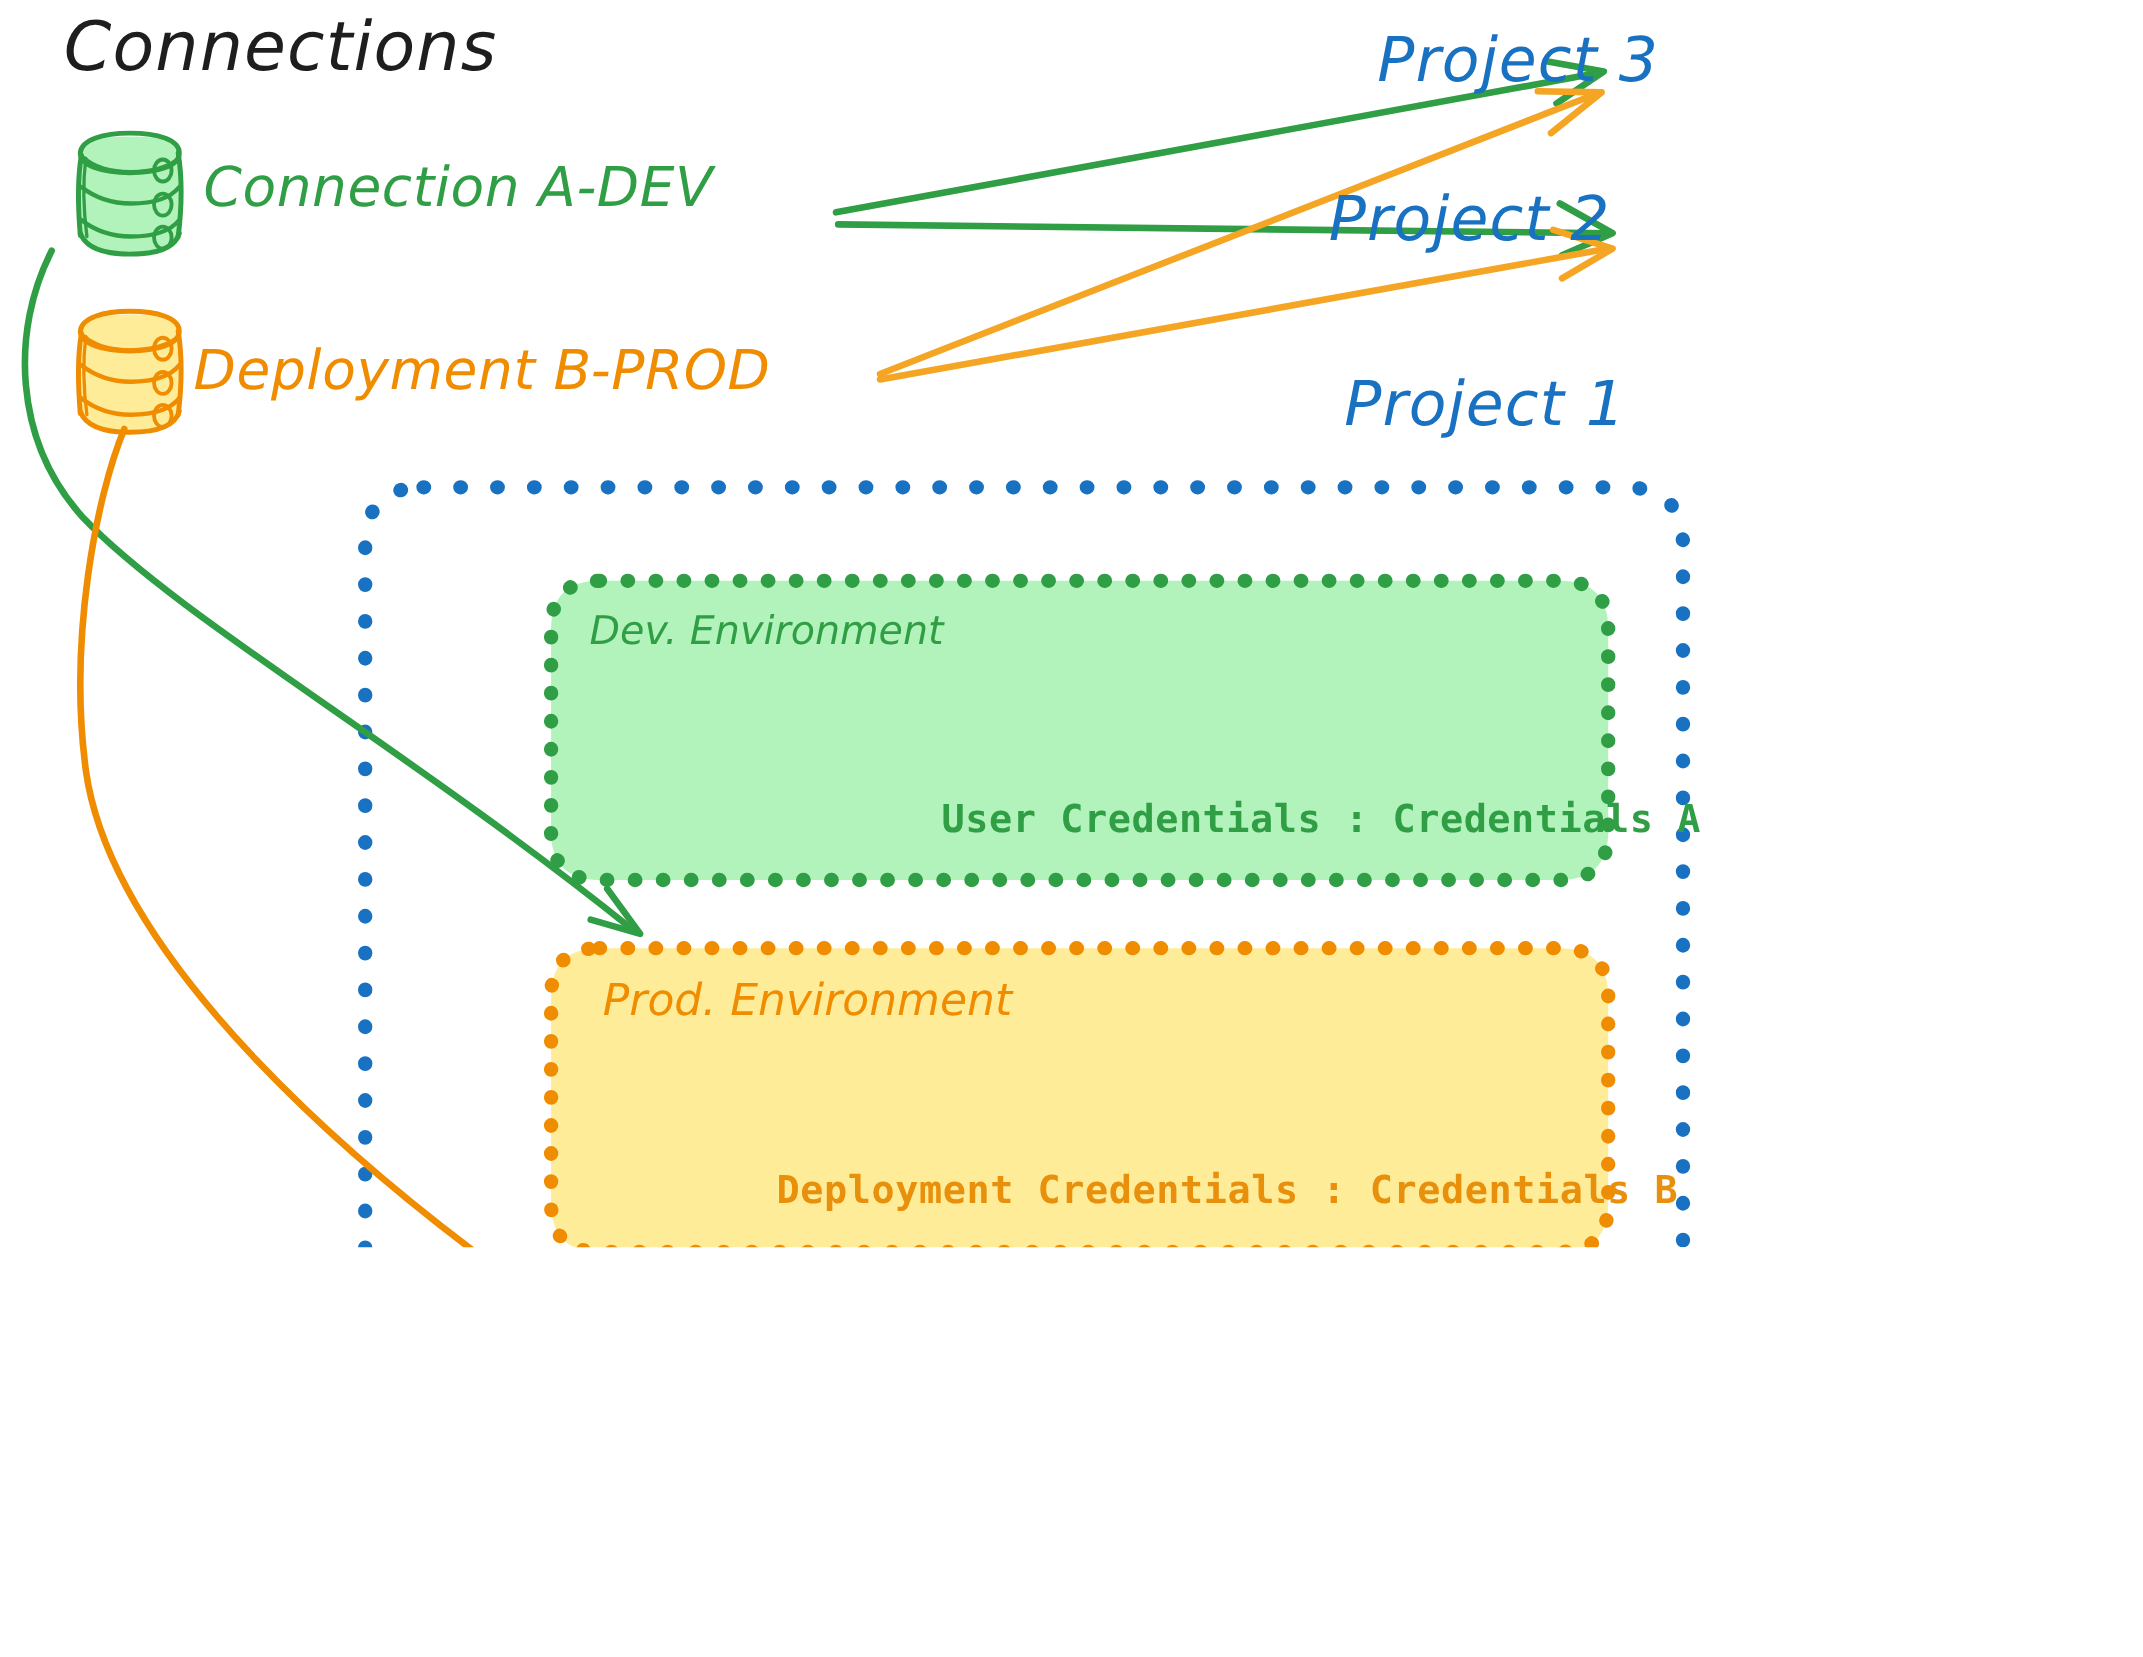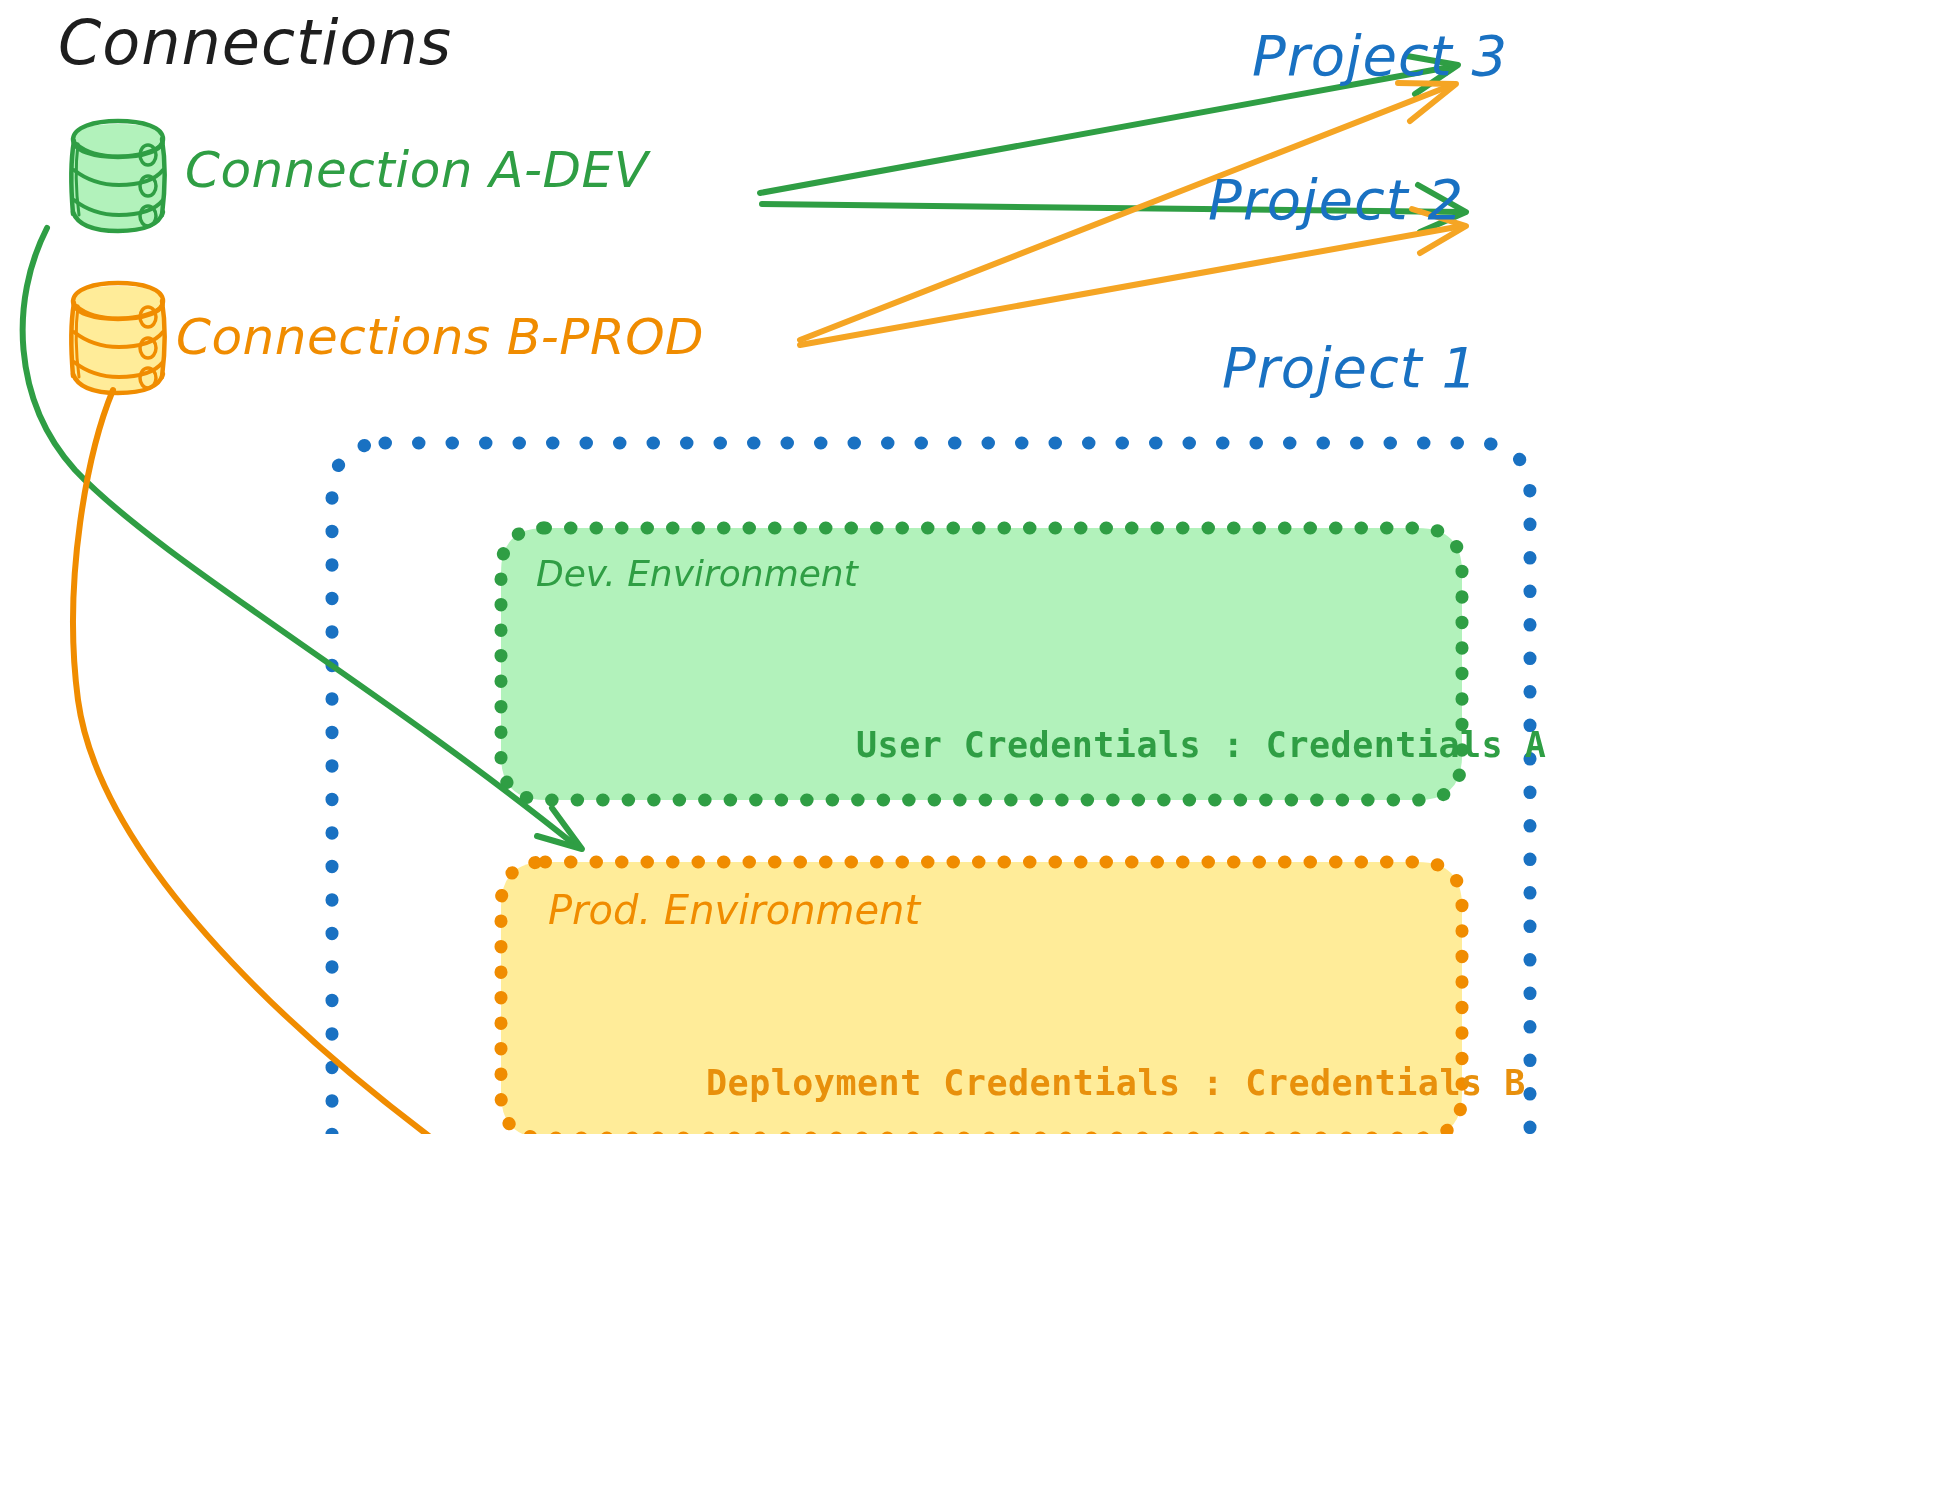--- a/index.html
+++ b/index.html
@@ -191,21 +191,21 @@
       <path d="M 113 390 C 88 450 62 580 78 700 C 100 860 300 1060 578 1240" fill="none" stroke="#f08c00" stroke-width="6" stroke-linecap="round"></path>
       <path d="M 534 1212 L 584 1243 L 556 1190" fill="none" stroke="#f08c00" stroke-width="6" stroke-linecap="round" stroke-linejoin="round"></path>
     </g>
 
   </svg>
 
   <div class="lbl hand" id="title-connections">Connections</div>
 
   <div class="lbl hand" id="label-conn-a">Connection A-DEV</div>
 
-  <div class="lbl hand" id="label-conn-b">Connections B-PROD</div>
+  <div class="lbl hand" id="label-conn-b">Deployment B-PROD</div>
 
   <div class="lbl hand project-label" id="label-project-3">Project 3</div>
 
   <div class="lbl hand project-label" id="label-project-2">Project 2</div>
 
   <div class="lbl hand project-label" id="label-project-1">Project 1</div>
 
   <div class="lbl hand" id="label-dev-env">Dev. Environment</div>
 
   <div class="lbl mono" id="label-dev-cred">User Credentials : Credentials A</div>

